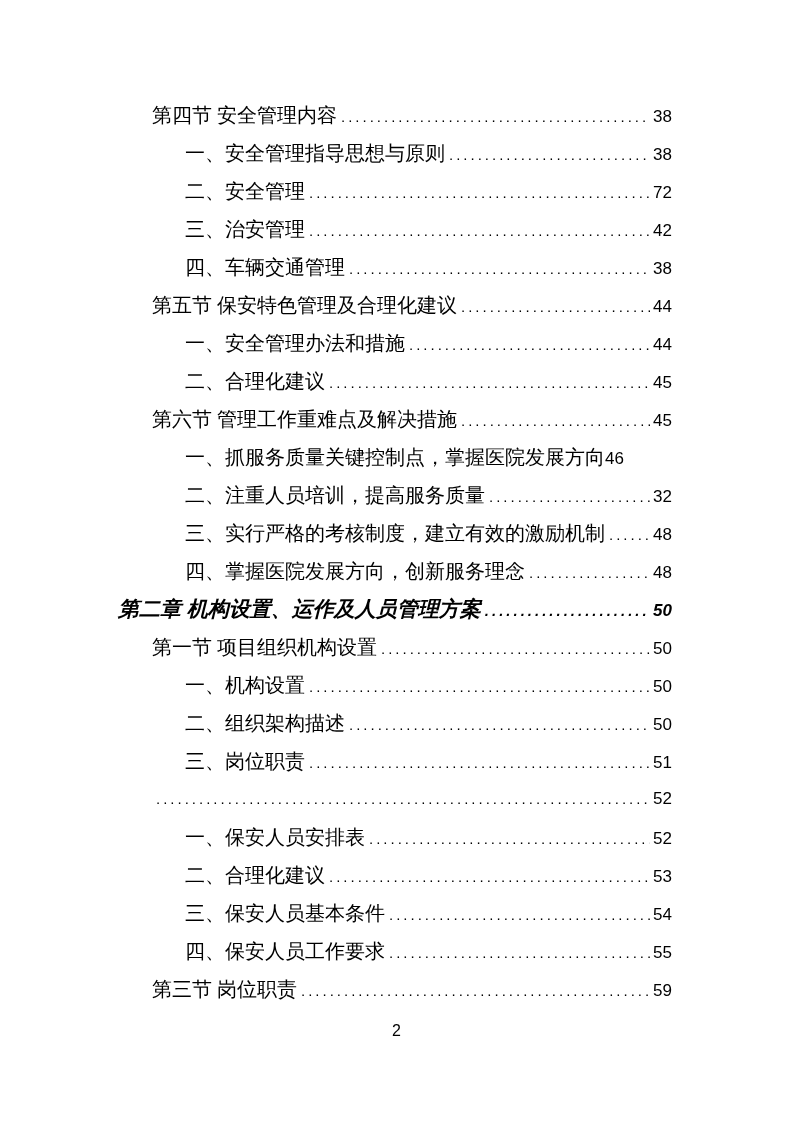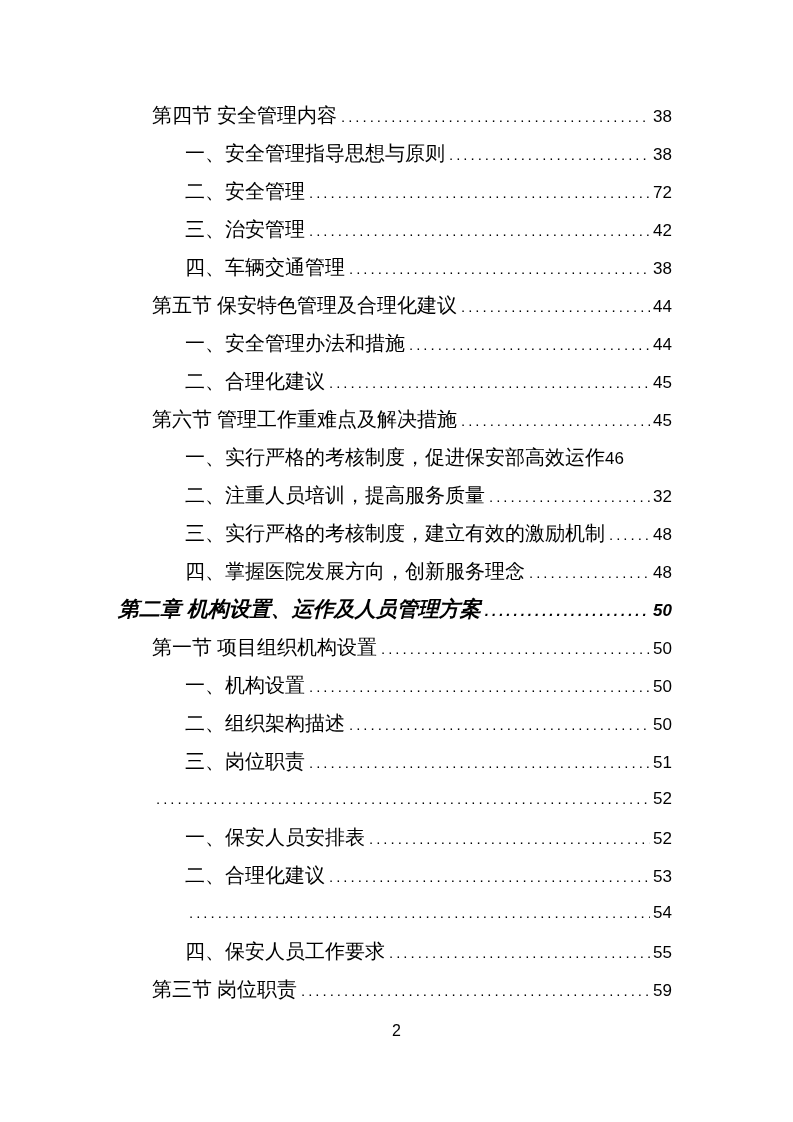--- a/index.html
+++ b/index.html
@@ -138,21 +138,21 @@
     <span class="toc-page">45</span>
   </div>
 
   <div class="toc-row level-section">
     <span class="toc-text">第六节 管理工作重难点及解决措施</span>
     <span class="toc-leader"></span>
     <span class="toc-page">45</span>
   </div>
 
   <div class="toc-row level-sub no-leader">
-    <span class="toc-text">一、实行严格的考核制度，促进保安部高效运作</span>
+    <span class="toc-text">一、抓服务质量关键控制点，掌握医院发展方向</span>
     <span class="toc-leader"></span>
     <span class="toc-page">46</span>
   </div>
 
   <div class="toc-row level-sub">
     <span class="toc-text">二、注重人员培训，提高服务质量</span>
     <span class="toc-leader"></span>
     <span class="toc-page">32</span>
   </div>
 
@@ -209,20 +209,21 @@
     <span class="toc-page">52</span>
   </div>
 
   <div class="toc-row level-sub">
     <span class="toc-text">二、合理化建议</span>
     <span class="toc-leader"></span>
     <span class="toc-page">53</span>
   </div>
 
   <div class="toc-row level-sub">
+    <span class="toc-text">三、保安人员基本条件</span>
     <span class="toc-leader"></span>
     <span class="toc-page">54</span>
   </div>
 
   <div class="toc-row level-sub">
     <span class="toc-text">四、保安人员工作要求</span>
     <span class="toc-leader"></span>
     <span class="toc-page">55</span>
   </div>
 

